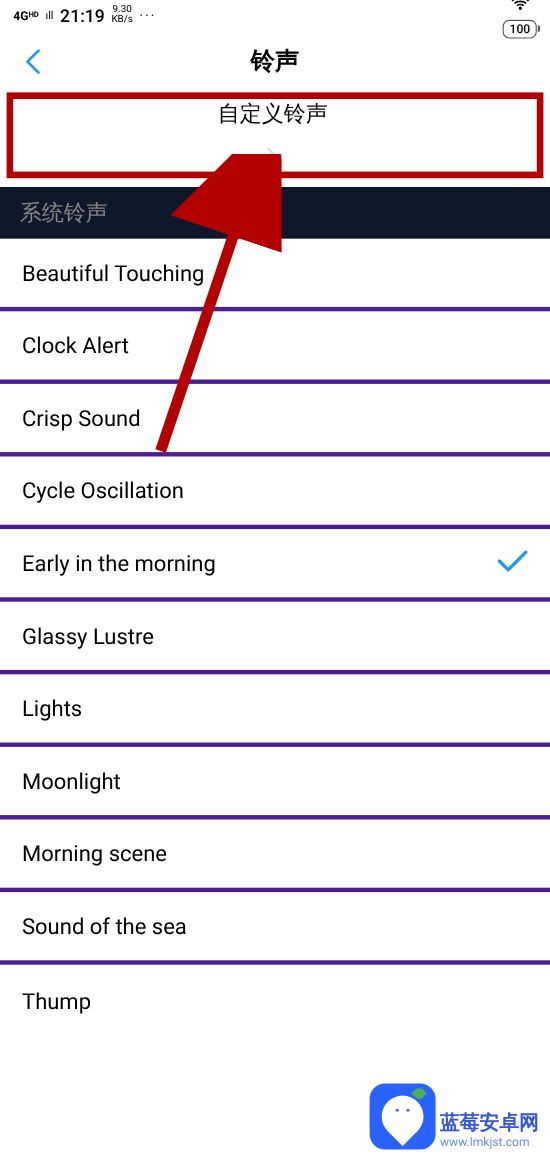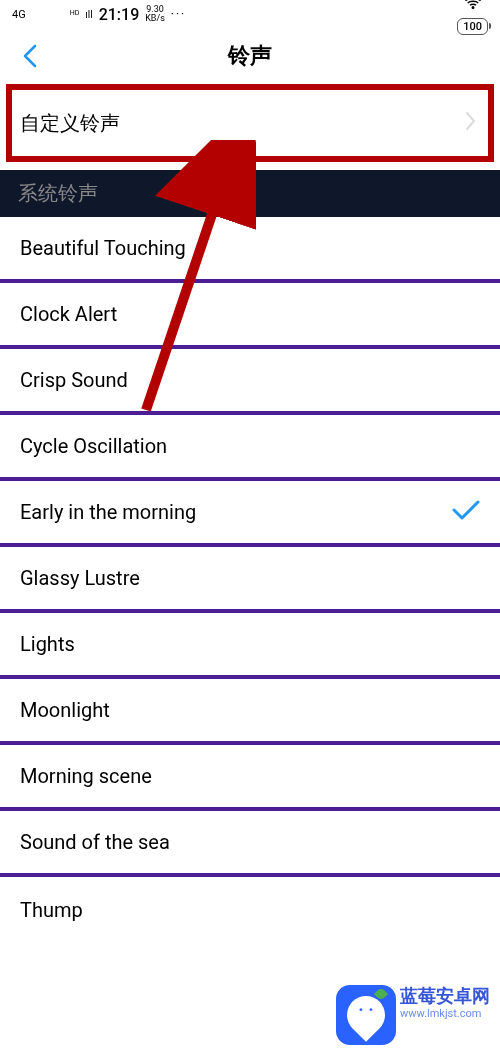--- a/index.html
+++ b/index.html
@@ -25,24 +25,23 @@
     .status-left {
       display: flex;
       align-items: center;
       gap: 6px;
       font-size: 12px;
       color: #000;
     }
     .status-left .four-g {
       display: flex;
       align-items: center;
-      font-weight: 400;
+      font-weight: 700;
       font-size: 11px;
       line-height: 1;
-      gap: 44px;
     }
     .status-left .hd {
       font-size: 7px;
       position: relative;
       top: -1px;
     }
     .status-left .signal {
       font-size: 10px;
     }
     .status-left .time {
@@ -119,20 +118,21 @@
     }
     .custom-ringtone-box {
       margin: 0 6px;
       border: 6px solid #b30000;
       height: 78px;
       display: flex;
       align-items: center;
       justify-content: space-between;
       padding: 0 12px 0 8px;
       position: relative;
+      flex-direction: column;
     }
     .custom-ringtone-label {
       font-size: 20px;
       color: #000;
     }
     .chevron-right svg {
       width: 10px;
       height: 18px;
       opacity: 0.35;
     }
@@ -171,21 +171,21 @@
     }
     .check-icon svg {
       width: 28px;
       height: 20px;
     }
     .watermark {
       position: absolute;
       bottom: 12px;
       right: 10px;
       display: flex;
-      align-items: flex-start;
+      align-items: flex-end;
       gap: 4px;
     }
     .watermark-logo {
       width: 60px;
       height: 60px;
       background: #2962ff;
       border-radius: 14px;
       position: relative;
       display: flex;
       align-items: center;

